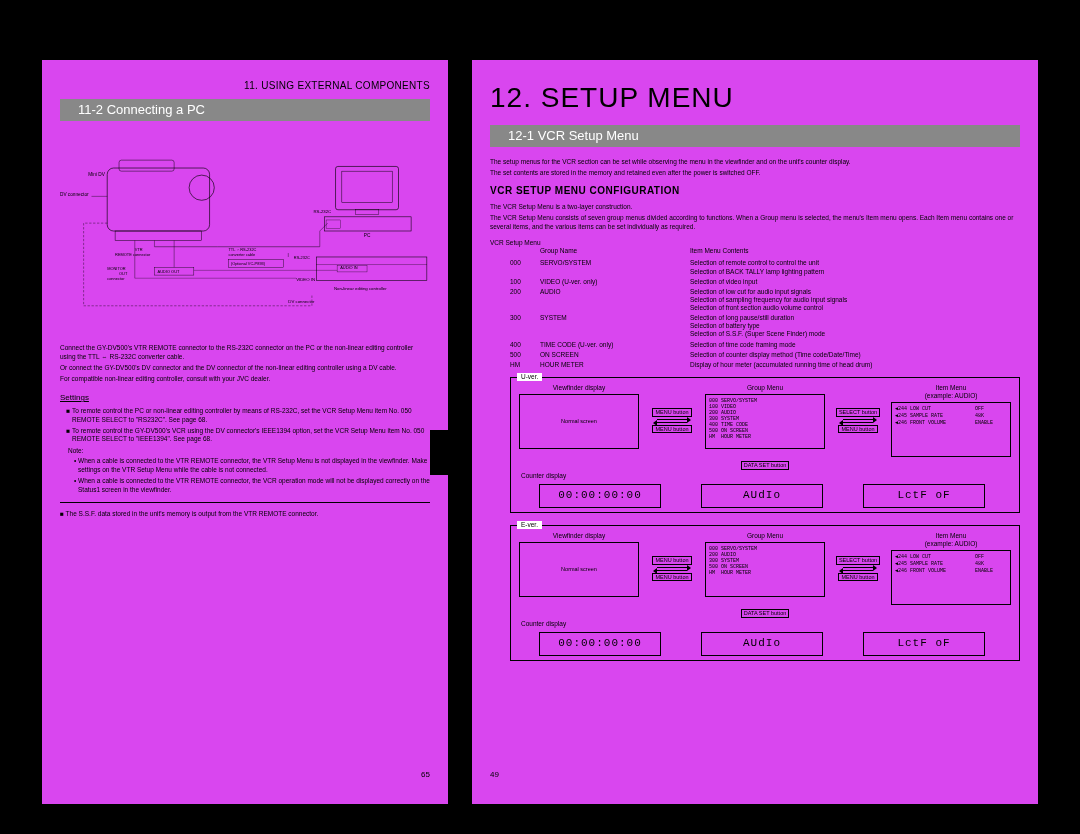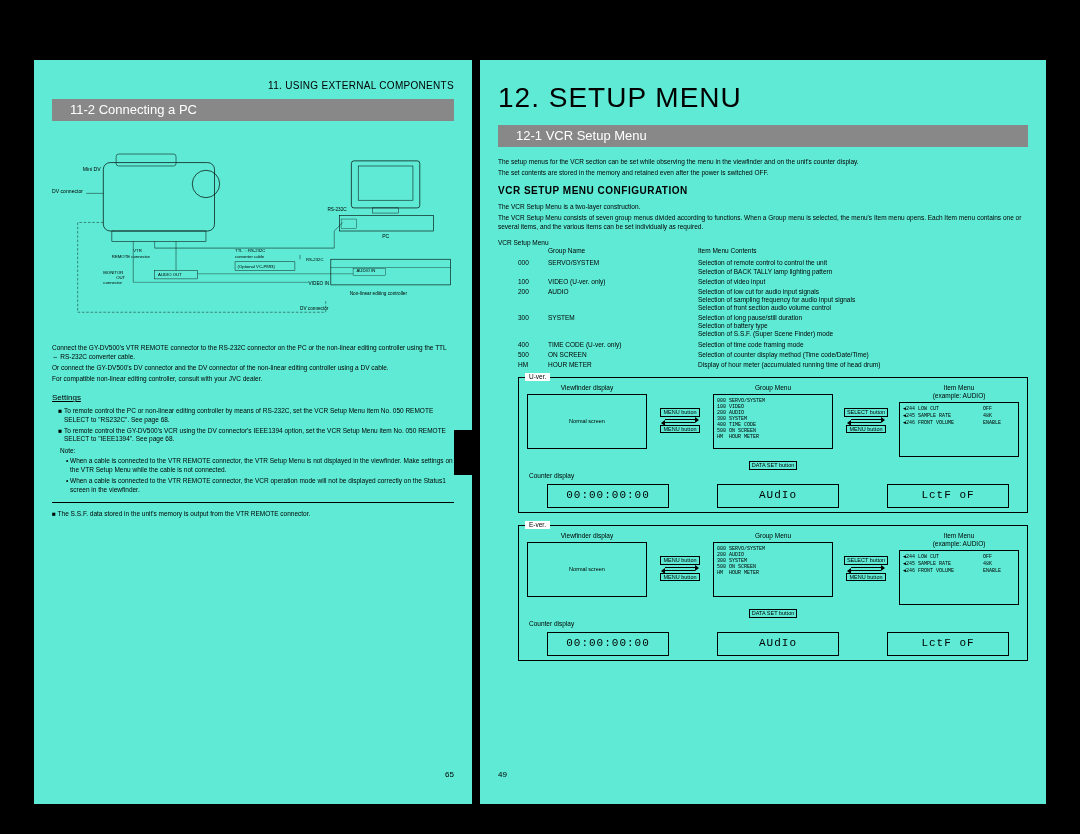--- a/index.html
+++ b/index.html
@@ -13,23 +13,23 @@
   }
   .page-wrap {
     display: flex;
     width: 1080px;
     height: 834px;
     background: #000;
     padding: 60px 30px 30px 30px;
     box-sizing: border-box;
   }
   .page {
-    background: #5eead4;
+    background: #d946ef;
     flex: 1;
-    margin: 0 4px;
+    margin: 0 12px;
     padding: 20px 18px 18px 18px;
     box-sizing: border-box;
     position: relative;
     font-size: 6.5px;
     color: #000;
     line-height: 1.25;
   }
   .left-page {}
   .right-page {}
   .top-right {
@@ -109,21 +109,21 @@
     width:120px;
     height:22px;
     margin-left:20px;
     display:flex;
     align-items:center;
     justify-content:center;
     font-family: "Courier New", monospace;
     font-size:11px;
     letter-spacing:1px;
   }
-  .counter-row { display:flex; gap:28px; margin-top:4px; align-items:flex-start;}
+  .counter-row { display:flex; gap:20px; margin-top:4px; align-items:flex-start;}
   .arrow {
     align-self:center;
     font-size:6px;
     display:flex;
     flex-direction:column;
     align-items:center;
     gap:2px;
     width:50px;
   }
   .legend-frame {

